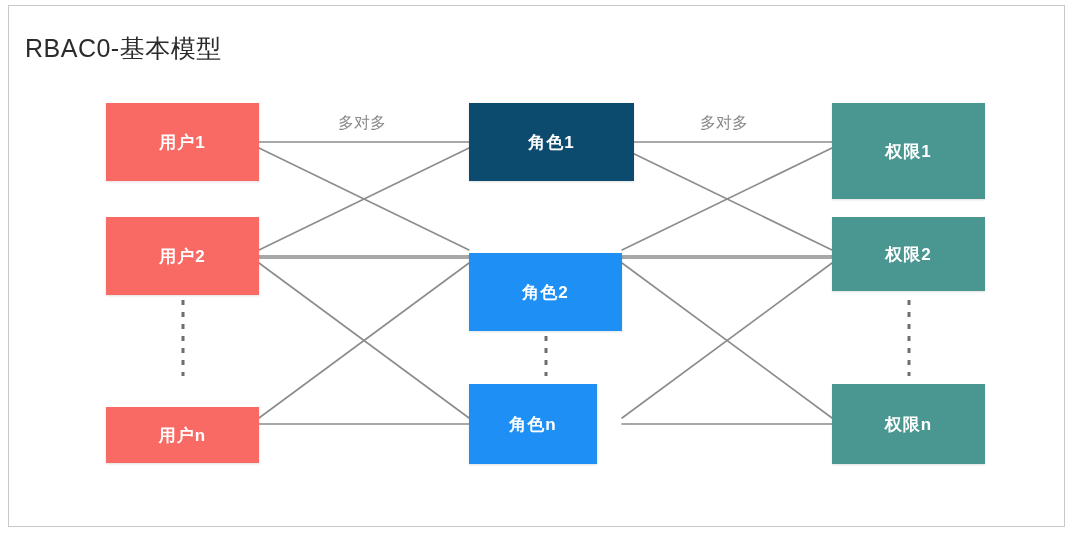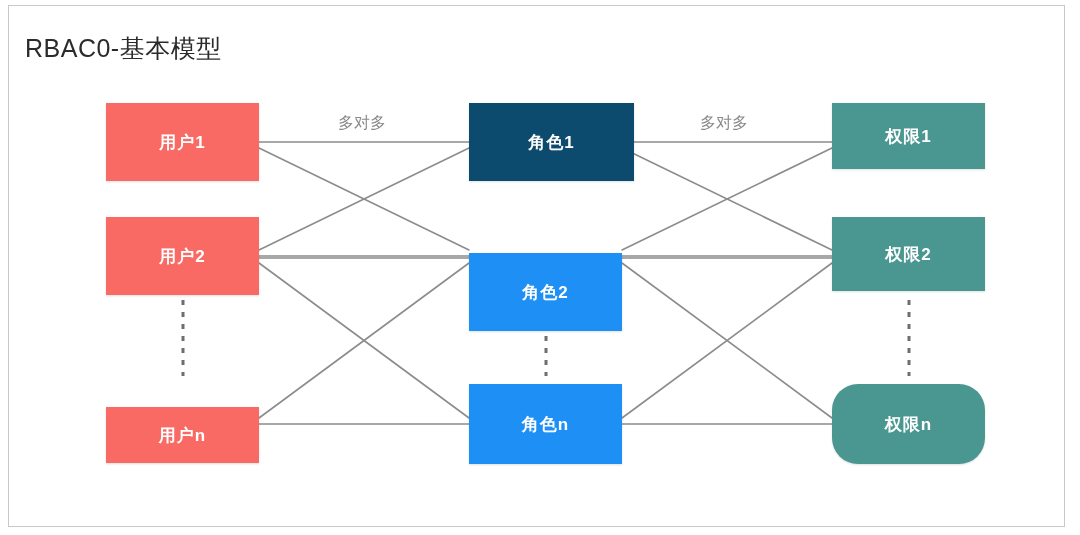--- a/index.html
+++ b/index.html
@@ -104,30 +104,30 @@
       </div>
       <div class="node" style="left: 106px; top: 407px; width: 153px; height: 56px; background: rgb(249, 106, 100); color: rgb(255, 255, 255);">
         <span>用户n</span>
       </div>
       <div class="node" style="left: 469px; top: 103px; width: 165px; height: 78px; background: #0c4a6e; color: rgb(255, 255, 255);">
         <span>角色1</span>
       </div>
       <div class="node" style="left: 469px; top: 217px; width: 153px; height: 78px; background: rgb(30, 144, 245); color: rgb(255, 255, 255); margin-top: 36px;">
         <span>角色2</span>
       </div>
-      <div class="node" style="left: 469px; top: 384px; width: 153px; height: 80px; background: rgb(30, 144, 245); color: rgb(255, 255, 255);">
+      <div class="node" style="left: 469px; top: 384px; width: 128px; height: 80px; background: rgb(30, 144, 245); color: rgb(255, 255, 255);">
         <span>角色n</span>
       </div>
-      <div class="node" style="left: 832px; top: 103px; width: 153px; height: 66px; background: rgb(74, 151, 146); color: rgb(255, 255, 255);">
+      <div class="node" style="left: 832px; top: 103px; width: 153px; height: 96px; background: rgb(74, 151, 146); color: rgb(255, 255, 255);">
         <span>权限1</span>
       </div>
       <div class="node" style="left: 832px; top: 217px; width: 153px; height: 74px; background: rgb(74, 151, 146); color: rgb(255, 255, 255);">
         <span>权限2</span>
       </div>
-      <div class="node" style="left: 832px; top: 384px; width: 153px; height: 80px; background: rgb(74, 151, 146); color: rgb(255, 255, 255); border-radius: 26px;">
+      <div class="node" style="left: 832px; top: 384px; width: 153px; height: 80px; background: rgb(74, 151, 146); color: rgb(255, 255, 255);">
         <span>权限n</span>
       </div>
     </div>
   <div id="labels-layer">
       <div class="col-label" style="left: 362px; top: 113px; transform: translateX(-50%); color: rgb(138, 138, 138);">多对多</div>
       <div class="col-label" style="left: 724px; top: 113px; transform: translateX(-50%); color: rgb(138, 138, 138);">多对多</div>
     </div>
 </div>
 
 </body></html>

